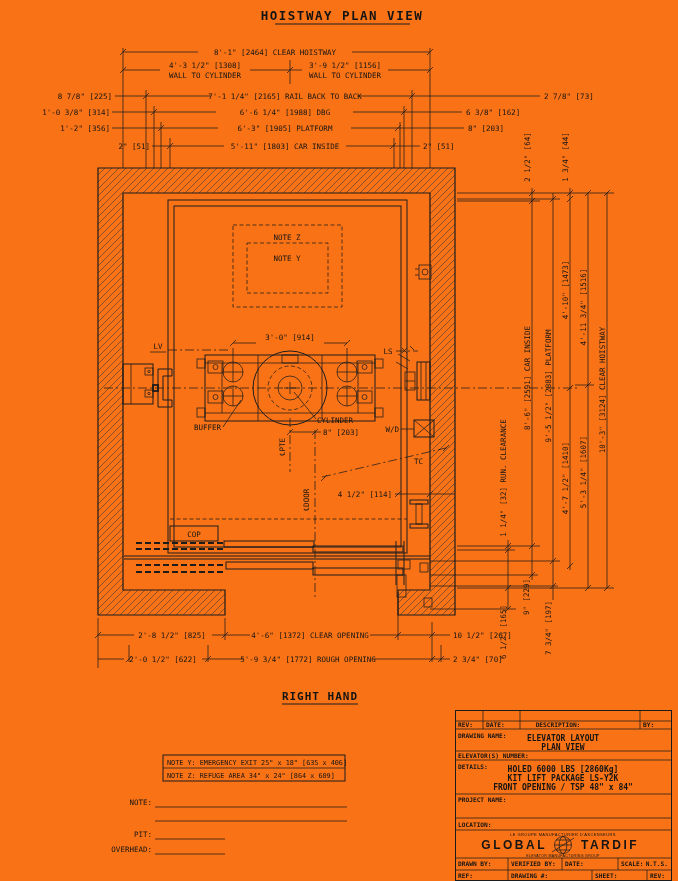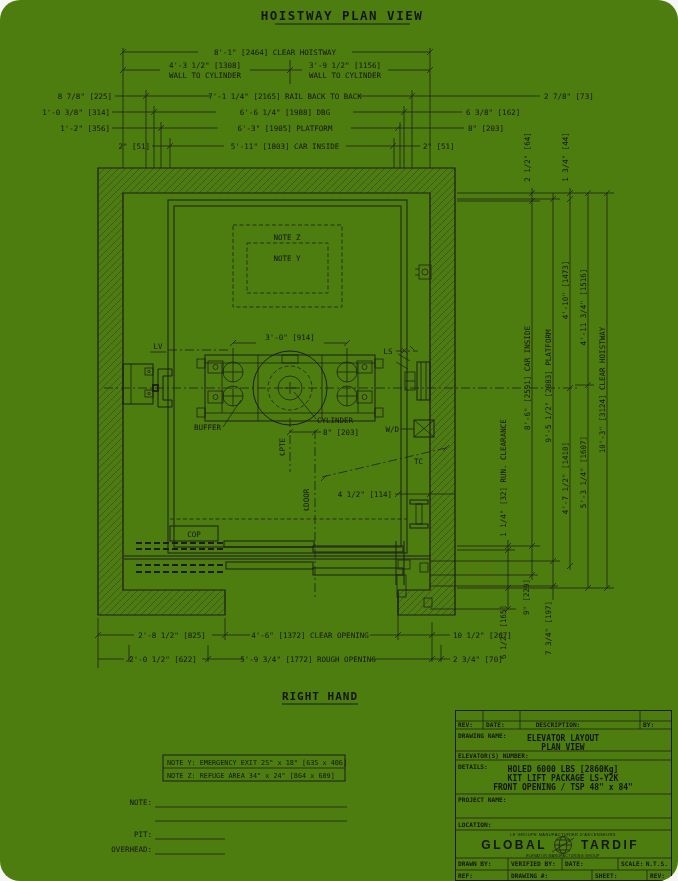--- a/index.html
+++ b/index.html
@@ -1,17 +1,17 @@
 <!DOCTYPE html>
 <html><head>
 <meta charset="utf-8">
 <style>
   html,body{margin:0;padding:0;background:#f6f6f4;}
-  #page{position:relative;width:678px;height:881px;background:#4d7c0f;overflow:hidden;
-        font-family:"DejaVu Sans Mono",monospace;border-radius:20px;}
+  #page{position:relative;width:678px;height:881px;background:#f97316;overflow:hidden;
+        font-family:"DejaVu Sans Mono",monospace;}
   svg{position:absolute;left:0;top:0;}
   .s  {stroke:#1c1c1c;stroke-width:1;fill:none}
   .s2 {stroke:#1c1c1c;stroke-width:1.8;fill:none}
   .sf {stroke:#1c1c1c;stroke-width:.75;fill:none}
   .dd {stroke-dasharray:9 3 2 3}
   .da {stroke-dasharray:4 2.5}
   .db {stroke:#1c1c1c;stroke-width:2.2;fill:none;stroke-dasharray:6 3}
   text{font:7.5px "DejaVu Sans Mono",monospace;fill:#141414;white-space:pre}
   .tm{text-anchor:middle}.te{text-anchor:end}
   .t68{font-size:6.8px}.t62{font-size:6.2px}

